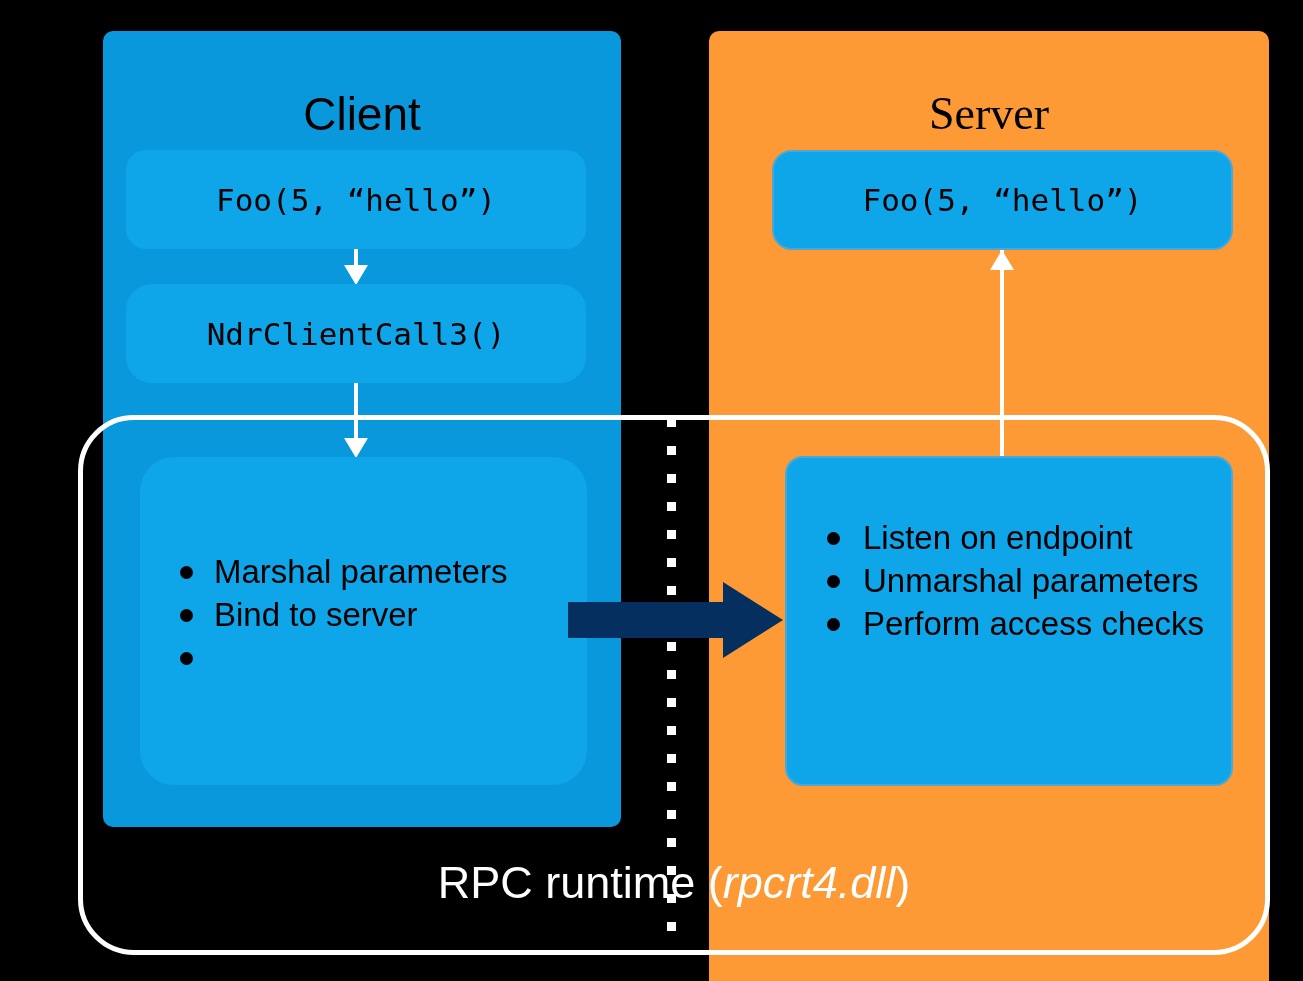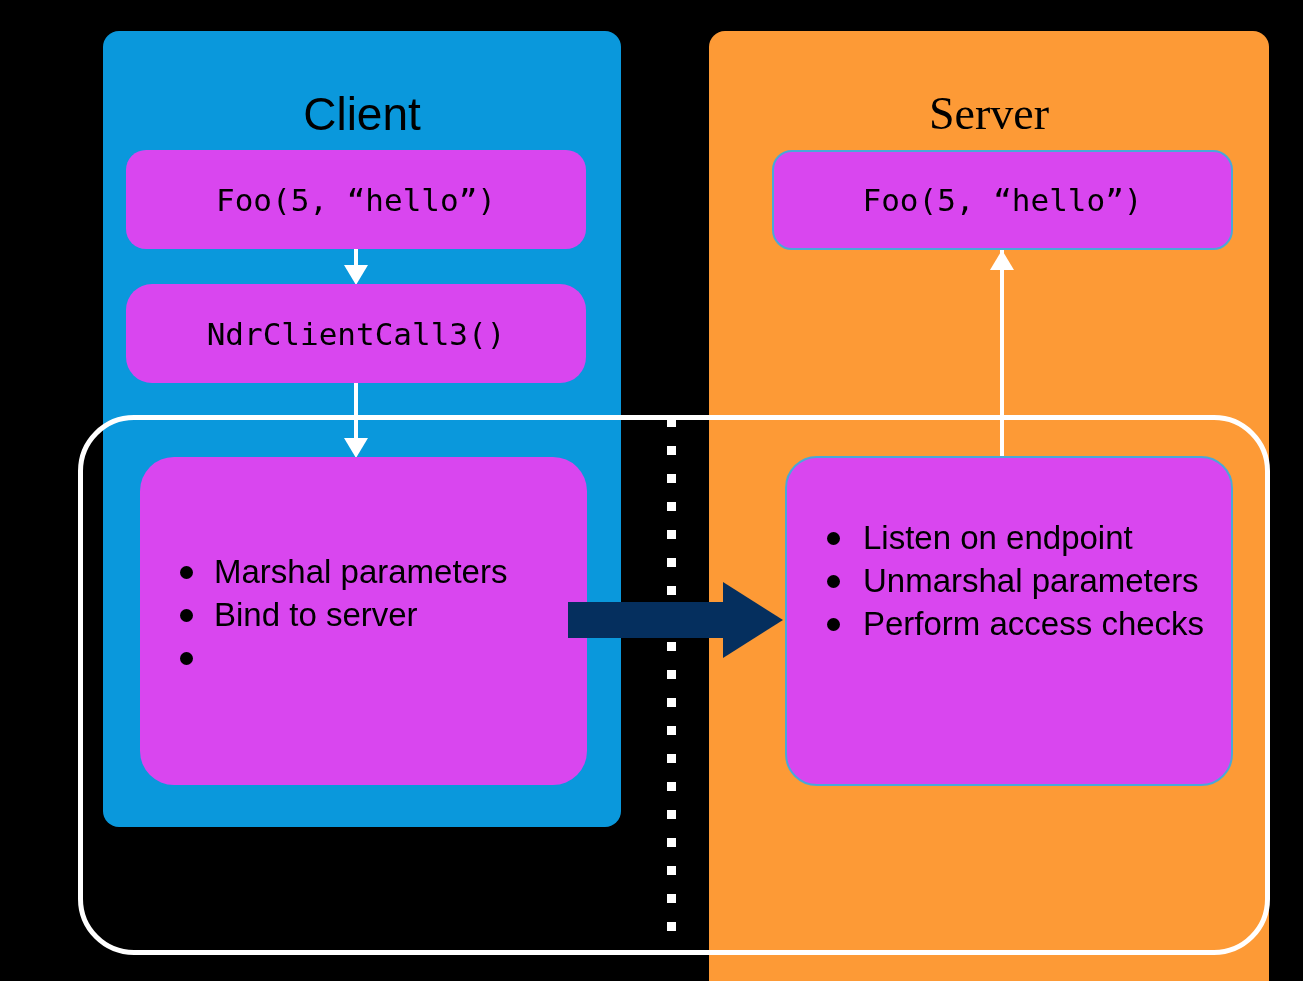--- a/index.html
+++ b/index.html
@@ -14,21 +14,21 @@
     position: relative;
     width: 1303px;
     height: 981px;
     background: #000000;
     overflow: hidden;
   }
 
   
   .panel {
     position: absolute;
-    border-radius: 16px;
+    border-radius: 10px;
   }
   #client-panel {
     left: 103px;
     top: 31px;
     width: 518px;
     height: 796px;
     background: #0a98dc;
   }
   #server-panel {
     left: 709px;
@@ -86,33 +86,33 @@
     width: 9px;
     height: 537px;
     background-image: linear-gradient(to bottom, #ffffff 0px, #ffffff 9px, rgba(0,0,0,0) 9px, rgba(0,0,0,0) 28px);
     background-size: 9px 28px;
     background-repeat: repeat-y;
   }
 
   
   .white-box {
     position: absolute;
-    background: #d946ef;
+    background: #0ea5e9;
     border-radius: 22px;
     box-sizing: border-box;
   }
   .white-box.bordered {
     border: 2px solid #4aa8d8;
   }
 
   #client-foo-box   { left: 126px; top: 150px; width: 460px; height: 99px; border-radius: 20px; }
   #client-ndr-box   { left: 126px; top: 284px; width: 460px; height: 99px; border-radius: 26px; }
   #server-foo-box   { left: 772px; top: 150px; width: 461px; height: 100px; border-radius: 20px; }
   #client-steps-box { left: 140px; top: 457px; width: 447px; height: 328px; border-radius: 34px; }
-  #server-steps-box { left: 785px; top: 456px; width: 448px; height: 330px; border-radius: 32px; }
+  #server-steps-box { left: 785px; top: 456px; width: 448px; height: 330px; border-radius: 18px; }
 
   .code-text {
     position: absolute;
     left: 0; right: 0;
     top: 50%;
     transform: translateY(-50%);
     text-align: center;
     font-family: "DejaVu Sans Mono", monospace;
     font-size: 31px;
     line-height: 36px;
@@ -296,14 +296,17 @@
         <span>Perform access checks</span>
       </li>
     </ul>
   </div>
 
   <div id="transport-arrow">
     <div class="a-shaft"></div>
     <div class="a-head"></div>
   </div>
 
+  <div id="rpc-runtime-label">
+    <span>RPC runtime (</span><span class="italic">rpcrt4.dll</span><span>)</span>
+  </div>
 
 </div>
 
 </body></html>

